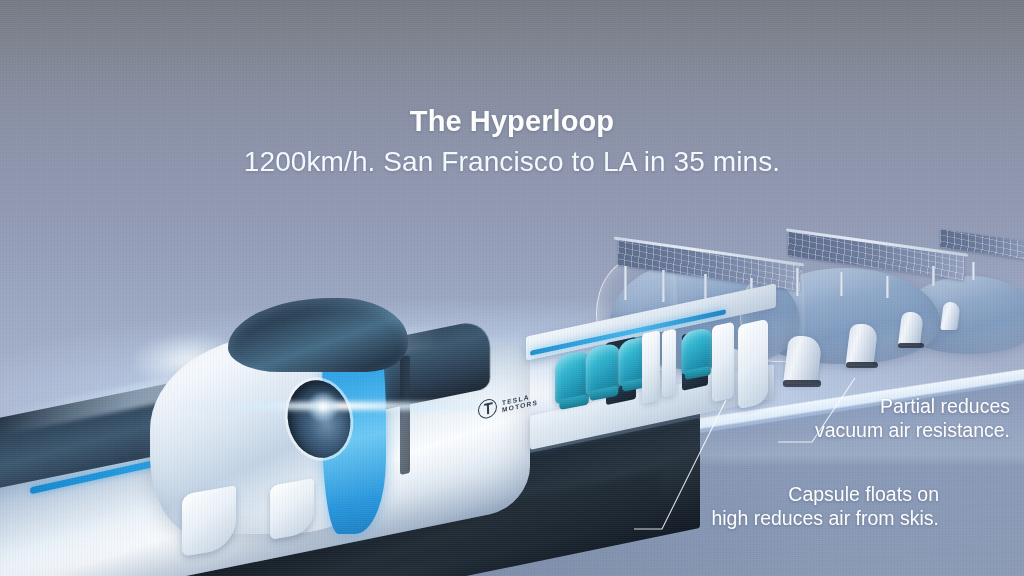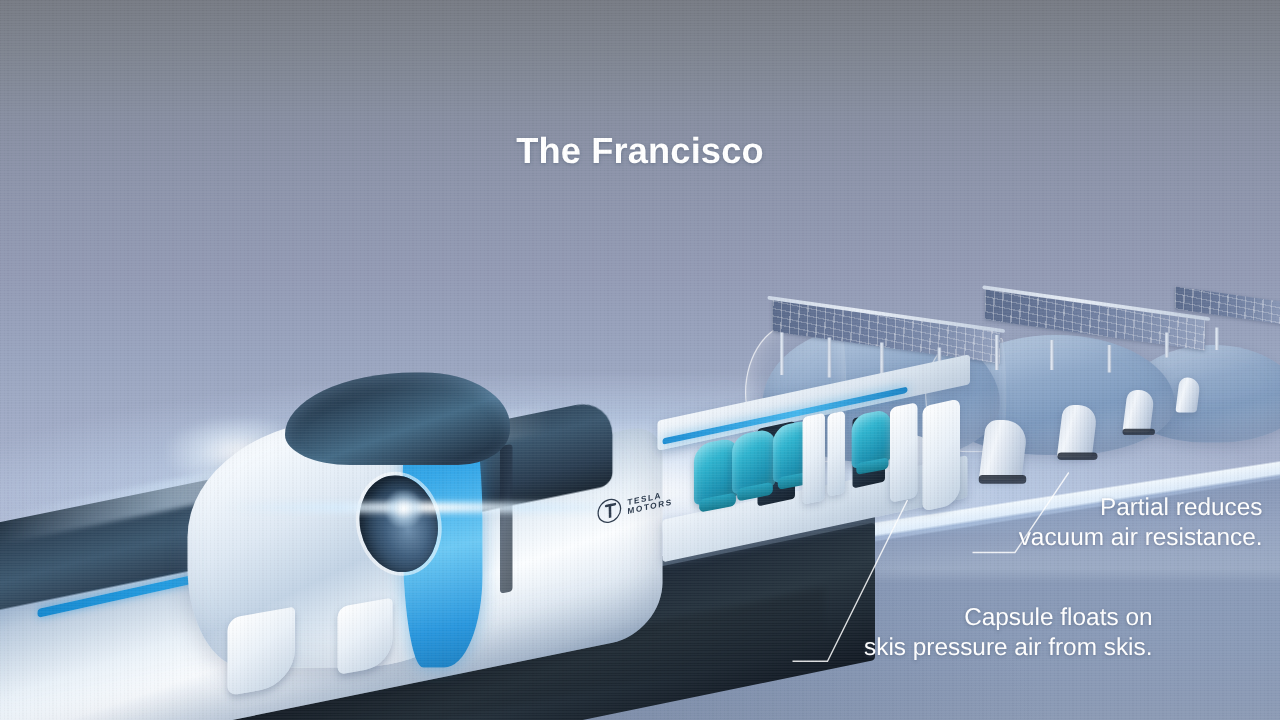--- a/index.html
+++ b/index.html
@@ -78,21 +78,21 @@
     font-size:28px; font-weight:300; color:#f6f9fe;
     letter-spacing:.1px; line-height:1.2;
     text-shadow:0 1px 3px rgba(60,74,100,.36);
   }
 
   
   .anno { position:absolute; color:#ffffff; font-weight:300;
           font-size:19.5px; line-height:1.24; text-align:right;
           text-shadow:0 1px 3px rgba(58,72,98,.45); white-space:nowrap; }
   #anno-vacuum { right:14px; top:394px; }
-  #anno-float  { right:102px; top:482px; }
+  #anno-float  { right:85px; top:482px; }
 
   .leader { position:absolute; overflow:visible; }
   .leader path { fill:none; stroke:rgba(255,255,255,.85); stroke-width:1.1; }
 
   
   .tube-wrap { position:absolute; left:600px; top:250px; width:430px; height:160px; }
   .tube {
     position:absolute; border-radius:50% 50% 46% 46% / 58% 58% 42% 42%;
     background:linear-gradient(165deg,
       #c9d7e8 0%, #aec2db 16%, #8da7c8 40%, #7e9bbf 62%, #93a9c8 86%, #aabdd6 100%);
@@ -434,37 +434,38 @@
       <div class="partition" style="left:132px; top:26px; width:14px; height:66px;
            transform:skewY(-12deg); border-radius:4px;"></div>
       <div class="partition" style="left:182px; top:20px; width:22px; height:76px;
            transform:skewY(-12deg); border-radius:5px;"></div>
       <div class="partition" style="left:208px; top:18px; width:30px; height:84px;
            transform:skewY(-12deg); border-radius:6px 6px 14px 6px;"></div>
     </div>
   </div>
 
   <div class="titles">
-    <div class="title">The Francisco</div>
+    <div class="title">The Hyperloop</div>
+    <div class="subtitle">1200km/h. San Francisco to LA in 35 mins.</div>
   </div>
 
   <svg class="leader" style="left:0; top:0; width:1024px; height:576px;" viewBox="0 0 1024 576">
     <path d="M 778 442 L 812 442 L 855 378"></path>
   </svg>
   <svg class="leader" style="left:0; top:0; width:1024px; height:576px;" viewBox="0 0 1024 576">
     <path d="M 634 529 L 662 529 L 726 400"></path>
   </svg>
 
   <div class="anno" id="anno-vacuum">
     <div>Partial reduces</div>
     <div>vacuum air resistance.</div>
   </div>
   <div class="anno" id="anno-float">
     <div>Capsule floats on</div>
-    <div>skis pressure air from skis.</div>
+    <div>high reduces air from skis.</div>
   </div>
 
   <div class="badge">
     <div class="badge-logo"></div>
     <div class="badge-text">TESLA MOTORS</div>
   </div>
 
   <div class="grain"></div>
 </div>
 

